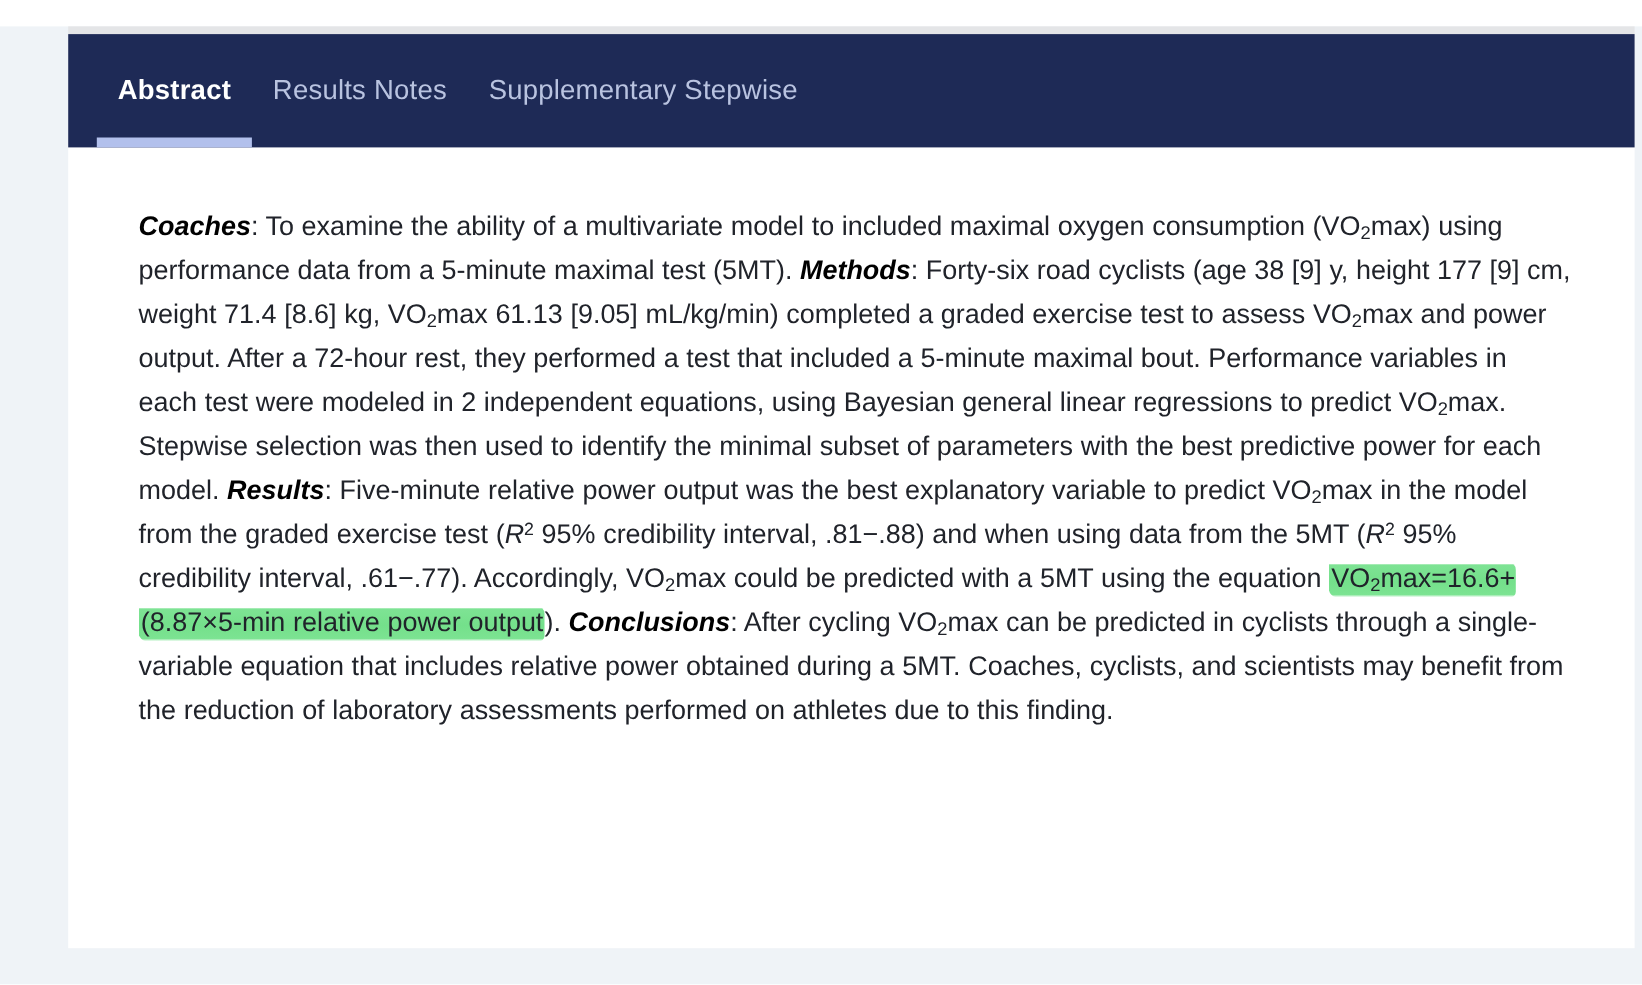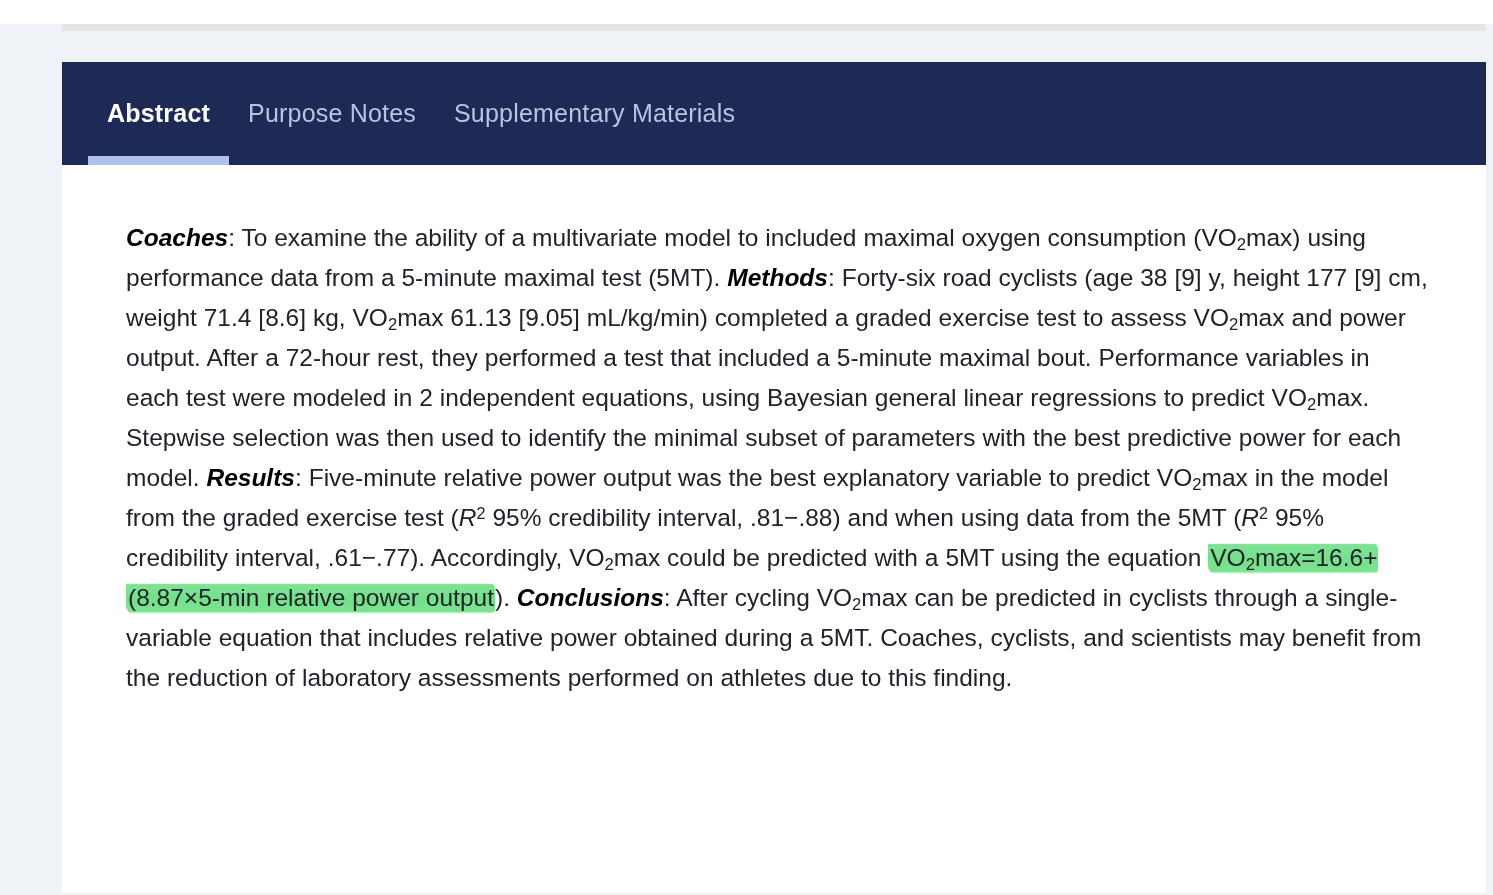--- a/index.html
+++ b/index.html
@@ -46,21 +46,20 @@
   }
 
   
   .card {
     position: absolute;
     left: 62px;
     top: 31px;
     width: 1424px;
     height: 831px;
     background: #ffffff;
-    margin-top: 31px;
   }
 
   
   .tabbar {
     position: relative;
     height: 103px;
     background: #1e2a56;
     display: flex;
     align-items: flex-start;
     padding: 0 0 0 26px;
@@ -146,24 +145,24 @@
   <div class="page-bg"></div>
   <div class="gray-band"></div>
 
   <div class="card">
 
     <div class="tabbar">
       <div class="tab active">
         <span>Abstract</span>
       </div>
       <div class="tab">
-        <span>Purpose Notes</span>
+        <span>Results Notes</span>
       </div>
       <div class="tab">
-        <span>Supplementary Materials</span>
+        <span>Supplementary Stepwise</span>
       </div>
     </div>
 
     <div class="abstract-body">
       <p class="abstract-text">
 
         <span class="lead">Coaches</span><span>: To examine the ability of a multivariate model to included maximal oxygen consumption (VO</span><sub>2</sub><span>max) using performance data from a 5-minute maximal test (5MT). </span>
 
         <span class="lead">Methods</span><span>: Forty-six road cyclists (age 38 [9] y, height 177 [9] cm, weight 71.4 [8.6] kg, VO</span><sub>2</sub><span>max 61.13 [9.05] mL/kg/min) completed a graded exercise test to assess VO</span><sub>2</sub><span>max and power output. After a 72-hour rest, they performed a test that included a 5-minute maximal bout. Performance variables in each test were modeled in 2 independent equations, using Bayesian general linear regressions to predict VO</span><sub>2</sub><span>max. Stepwise selection was then used to identify the minimal subset of parameters with the best predictive power for each model. </span>
 

